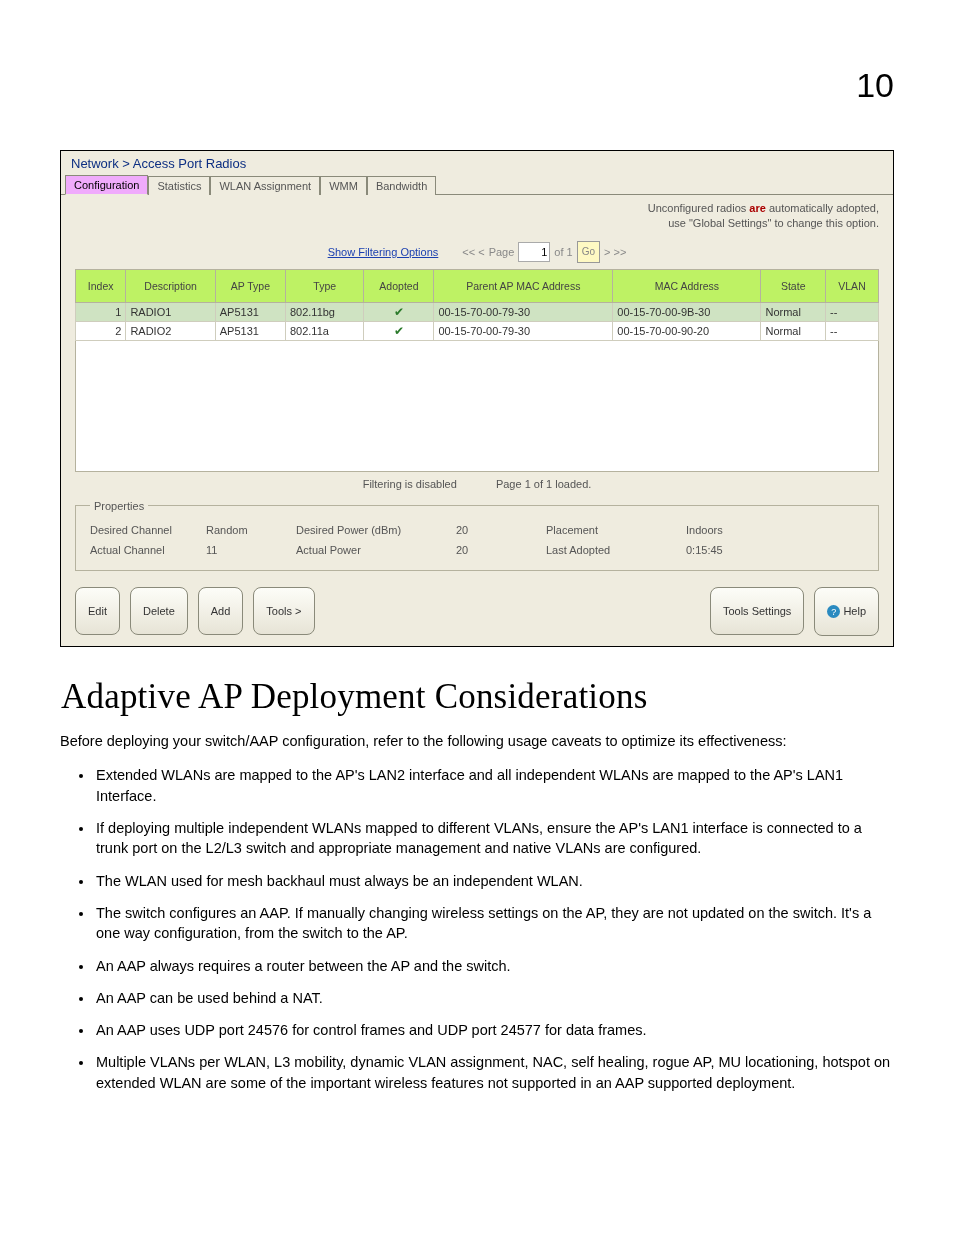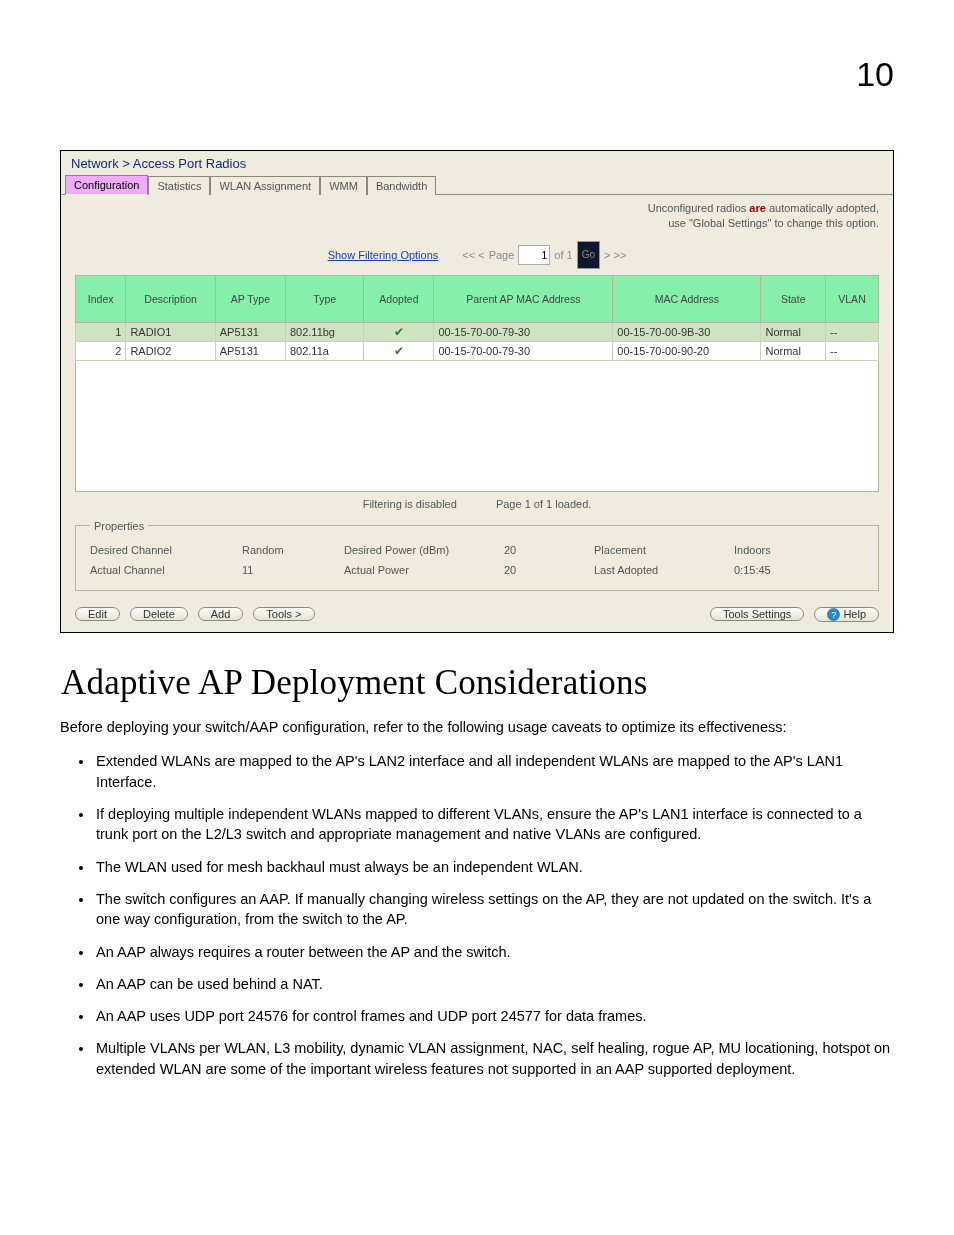--- a/index.html
+++ b/index.html
@@ -1,50 +1,50 @@
 <!DOCTYPE html>
 <html><head>
 <meta charset="utf-8">
 <style>
   html,body{margin:0;padding:0;background:#fff;font-family:Arial,Helvetica,sans-serif;color:#000}
   .page{width:954px;min-height:1235px;margin:0 auto;position:relative;box-sizing:border-box;padding:60px 60px 40px 60px}
-  .chapnum{position:absolute;top:55px;right:60px;font-size:34px;font-weight:400;font-family:"Arial Narrow",Arial,sans-serif}
+  .chapnum{position:absolute;top:66px;right:60px;font-size:34px;font-weight:400;font-family:"Arial Narrow",Arial,sans-serif}
   .figure{margin-top:90px;border:1px solid #000;background:#efecdf;font-family:Tahoma,Arial,sans-serif}
   .fig-inner{padding:0}
   .breadcrumb{color:#0c2e82;font-weight:normal;font-size:13px;padding:5px 10px 4px 10px}
   .tabbar{display:flex;align-items:flex-end;border-bottom:1px solid #8a8a7a;padding-left:4px;font-size:11px}
   .tab{padding:3px 8px;border:1px solid #8a8a7a;border-bottom:none;background:#efecdf;margin-right:0;margin-bottom:-1px;color:#555}
   .tab.active{background:#f0abfc;color:#000;border-bottom:1px solid #efecdf}
   .notice{font-size:11px;color:#555;text-align:right;padding:6px 14px 8px 14px;line-height:1.35}
   .notice .are{color:#a00;font-weight:bold}
   .filterrow{display:flex;align-items:center;justify-content:center;gap:24px;font-size:11px;padding:2px 0 6px 0;color:#555}
   .linklike{color:#1a3fb0;text-decoration:underline;cursor:pointer}
   .pager{display:flex;align-items:center;gap:4px;color:#888}
   .pager input{width:26px;height:16px;font-size:11px;text-align:right;border:1px solid #aaa}
-  .pager .go{border:1px solid #999;background:#0f172a;padding:0 4px;height:28px;color:#888;font-size:10px}
+  .pager .go{border:1px solid #999;background:#fef9c3;padding:0 4px;height:22px;color:#888;font-size:10px}
   table.grid{width:calc(100% - 28px);margin:0 14px;border-collapse:collapse;background:#fff;font-size:11px;color:#333}
-  table.grid th{background:#86efac;border:1px solid #b5b29e;padding:17px 4px;font-weight:normal;color:#444;text-align:center;font-size:10.5px}
+  table.grid th{background:#bef264;border:1px solid #b5b29e;padding:10px 4px;font-weight:normal;color:#444;text-align:center;font-size:10.5px}
   table.grid td{border:1px solid #cfcdbd;padding:2px 4px;text-align:left;white-space:nowrap}
   table.grid td.center{text-align:center}
   tr.sel td{background:#cfe3c2}
   .check{color:#2a7a2a;font-size:12px;display:inline-block}
   .emptyarea{height:130px;background:#fff;margin:0 14px;border-left:1px solid #b5b29e;border-right:1px solid #b5b29e;border-bottom:1px solid #b5b29e}
   .statusline{font-size:11px;color:#555;text-align:center;padding:6px 0 10px 0}
   .statusline span{margin:0 18px}
   fieldset.props{margin:0 14px 10px 14px;border:1px solid #b5b29e;font-size:11px;color:#555;padding:8px 14px 10px 14px}
   fieldset.props legend{padding:0 4px}
   .proprow{display:flex;align-items:center;padding:4px 0}
-  .plabel{width:152px}
-  .pval{width:102px}
+  .plabel{width:116px}
+  .pval{width:90px}
   .plabel2{width:160px}
   .pval2{width:90px}
   .plabel3{width:140px}
   .pval3{width:90px;text-align:left}
   .btnbar{display:flex;align-items:center;padding:6px 14px 10px 14px;gap:10px;font-size:11px}
-  .btn{border:1px solid #8a8a7a;background:linear-gradient(#fdfdf8,#e7e4d6);padding:0 12px;border-radius:8px;color:#333;font-size:11px}
+  .btn{border:1px solid #8a8a7a;background:linear-gradient(#fdfdf8,#e7e4d6);padding:17px 12px;border-radius:8px;color:#333;font-size:11px}
   .btnbar .spacer{flex:1}
   .helpico{display:inline-flex;align-items:center;justify-content:center;width:13px;height:13px;border-radius:50%;background:#2a8ac0;color:#fff;font-size:9px;margin-right:3px}
   h2.section{font-family:Liberation Serif, serif;font-weight:400;font-size:35px;margin:30px 0 14px 1px;letter-spacing:0.2px}
   p.lead{font-size:14.5px;line-height:1.4;margin:0 0 14px 0}
   ul.caveats{list-style:disc;padding-left:34px;margin:0;font-size:14.5px;line-height:1.4}
   ul.caveats li{margin-bottom:12px;padding-left:2px}
 </style>
 </head>
 <body>
 

